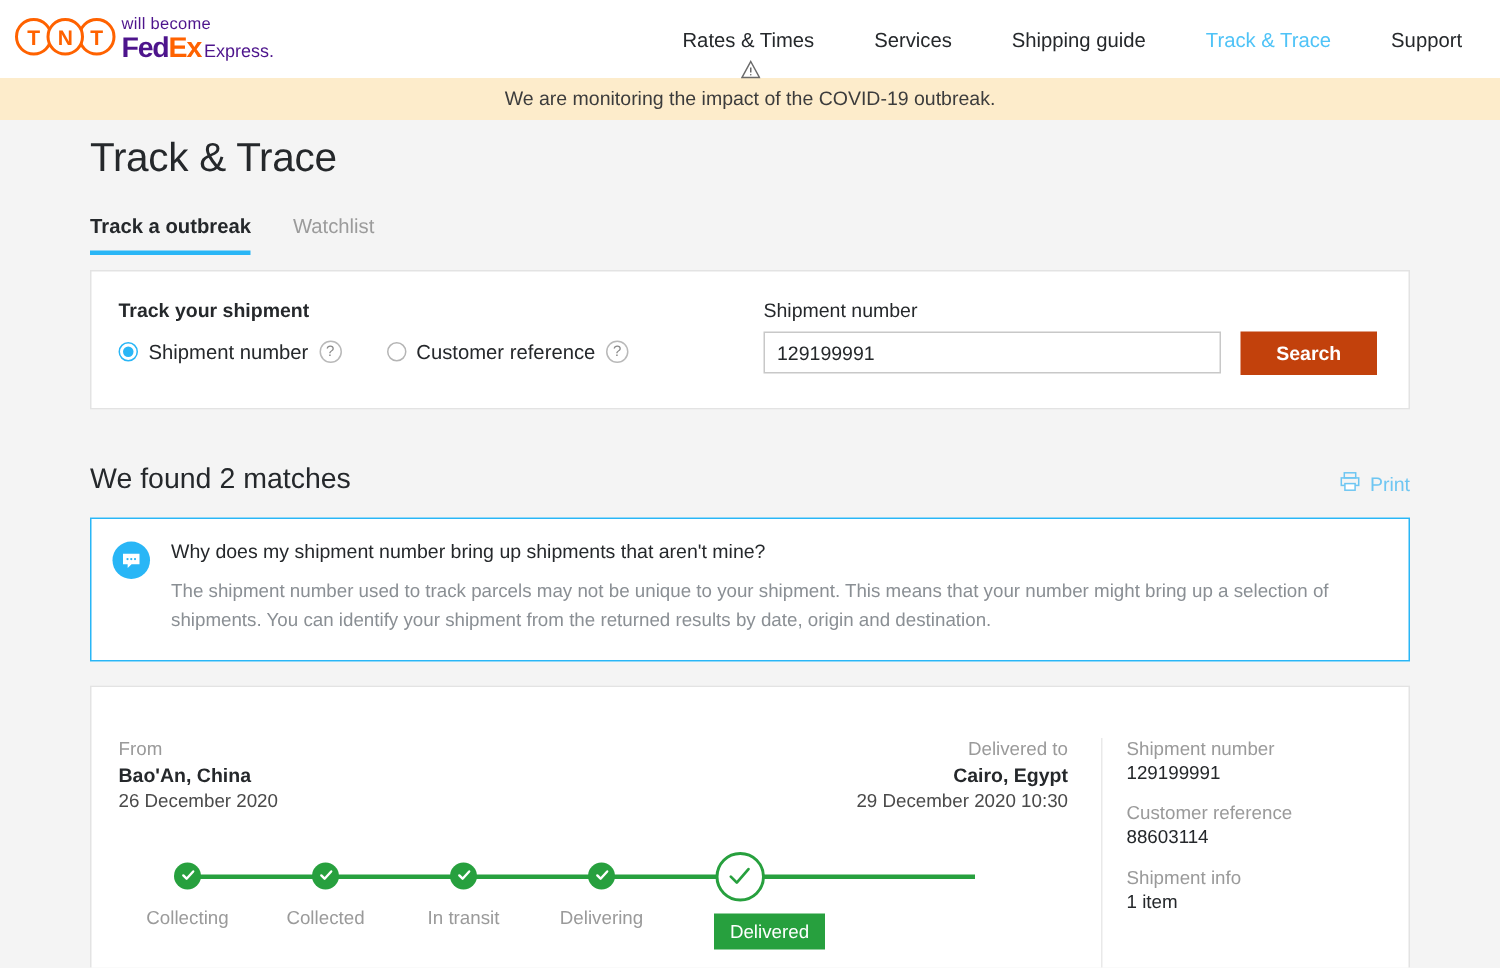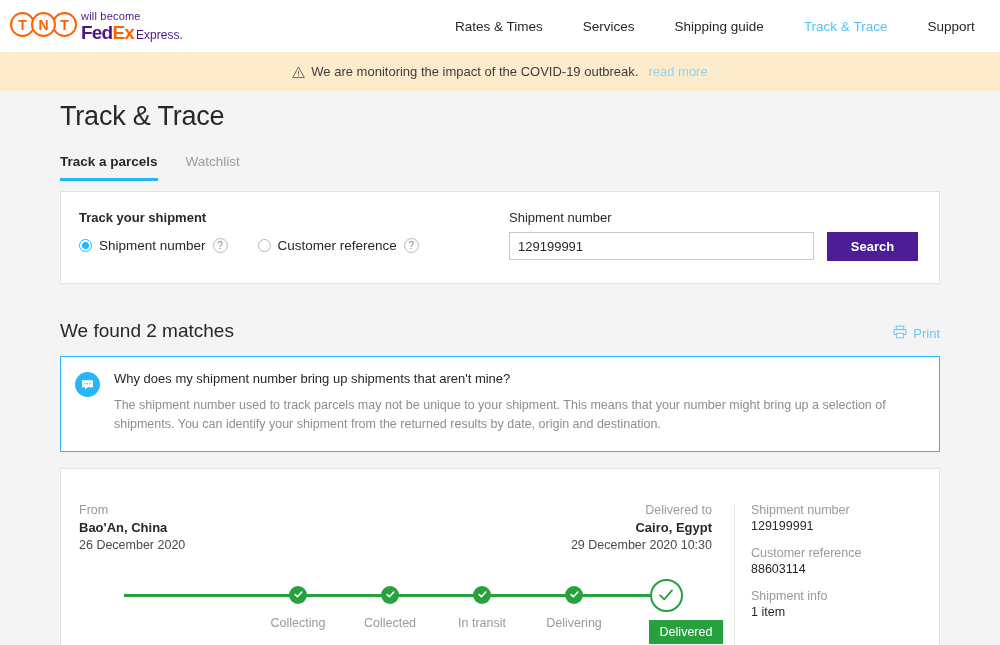--- a/index.html
+++ b/index.html
@@ -94,28 +94,29 @@
   .nav-item {
     font-size: 13.5px;
     color: #25282b;
     cursor: pointer;
     white-space: nowrap;
   }
   .nav-item.active { color: #4fc3f7; }
 
   
   .covid-banner {
-    height: 39px;
+    height: 28px;
     background: #fdeccb;
     display: flex;
     align-items: center;
     justify-content: center;
     font-size: 13px;
     color: #3c3c3c;
     gap: 6px;
+    flex-direction: column;
   }
   .warn-icon {
     display: inline-block;
     width: 13px;
     height: 13px;
     position: relative;
     top: 1px;
   }
   .covid-link {
     color: #8fd3f4;
@@ -253,21 +254,21 @@
     padding: 0 8px;
     font-size: 13px;
     color: #25282b;
     font-family: "Liberation Sans", sans-serif;
     background: #fff;
     outline: none;
   }
   .search-btn {
     width: 91px;
     height: 29px;
-    background: #4c1d95;
+    background: #c2410c;
     border: none;
     color: #fff;
     font-size: 13px;
     font-weight: bold;
     cursor: pointer;
     font-family: "Liberation Sans", sans-serif;
   }
 
   
   .results-head {
@@ -366,23 +367,23 @@
   .track-line {
     position: absolute;
     left: 45px;
     right: 62px;
     top: 16px;
     height: 3px;
     background: #27a03e;
   }
   .steps {
     position: absolute;
-    left: 10px; right: 0; top: 0;
-    display: flex;
-    justify-content: flex-end;
+    left: 0; right: 0; top: 0;
+    display: flex;
+    justify-content: flex-start;
     align-items: flex-start;
   }
   .step {
     width: 92px;
     display: flex;
     flex-direction: column;
     align-items: center;
     position: relative;
     z-index: 2;
   }
@@ -470,21 +471,21 @@
   <span>We are monitoring the impact of the COVID-19 outbreak.</span>
   <span class="covid-link">read more</span>
 </div>
 
 <div class="page">
   <div class="container">
 
     <h1 class="page-title">Track &amp; Trace</h1>
 
     <div class="tabs">
-      <div class="tab active">Track a parcels</div>
+      <div class="tab active">Track a outbreak</div>
       <div class="tab">Watchlist</div>
     </div>
 
     <div class="card search-card">
       <div class="search-left">
         <div class="search-label">Track your shipment</div>
         <div class="radio-row">
           <div class="radio-group">
             <span class="radio checked"></span>
             <span class="radio-label">Shipment number</span>

